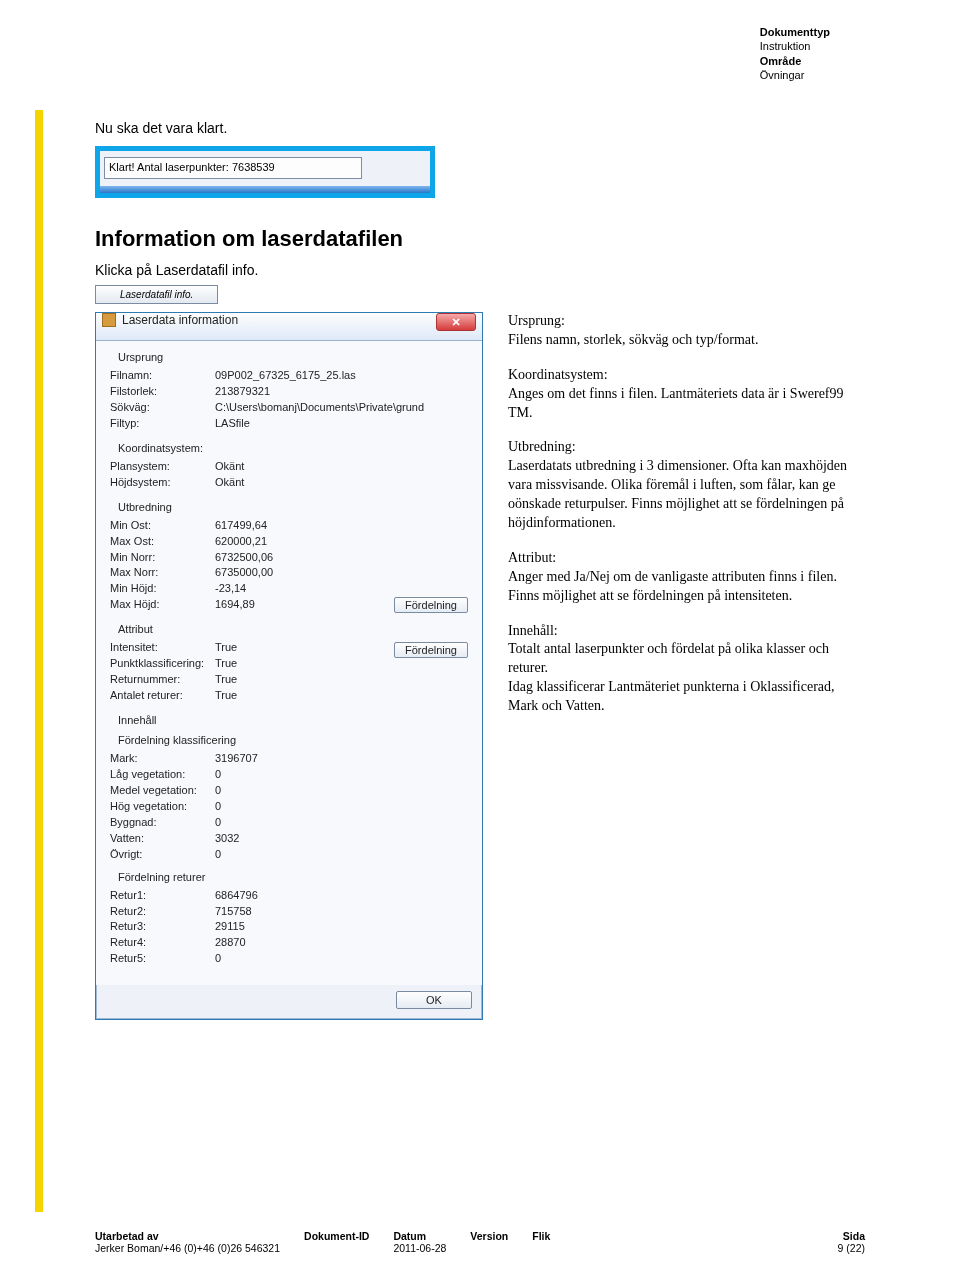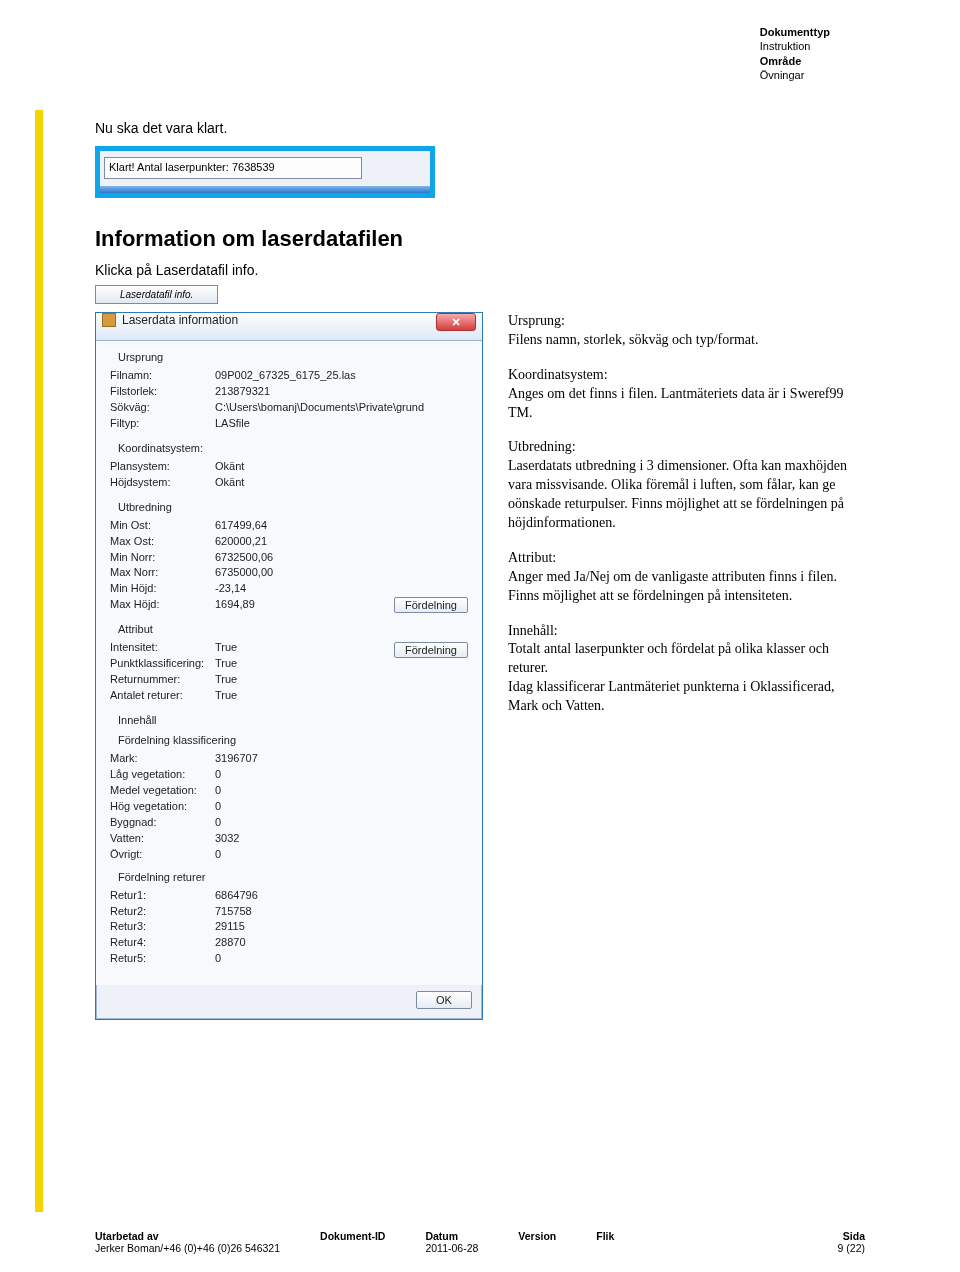--- a/index.html
+++ b/index.html
@@ -23,25 +23,25 @@
   .titlebar .ttxt { flex: 1; font-size: 12px; }
   .titlebar .close { width: 40px; height: 18px; border: 1px solid #a33; border-radius: 3px; background: linear-gradient(#f5a9a9,#d63c3c); color: #fff; font-size: 11px; text-align: center; line-height: 16px; font-weight: bold; }
   .dlg-body { padding: 10px 14px 8px; background: #f7f9fc; }
   .grp { margin-bottom: 10px; }
   .grp-h { font-size: 11px; margin-bottom: 5px; color: #222; padding-left: 8px; }
   .kv { display: flex; font-size: 11px; line-height: 1.45; }
   .kv .k { width: 105px; }
   .kv .v { flex: 1; }
   .mini-btn { display: inline-block; border: 1px solid #7a8ba2; background: linear-gradient(#fefefe,#e6ecf4); padding: 1px 10px; font-size: 11px; border-radius: 2px; }
   .ok-row { display:flex; justify-content:flex-end; padding:6px 10px 10px; }
-  .ok-btn { border:1px solid #7a8ba2; background:linear-gradient(#fefefe,#e6ecf4); width:56px; text-align:center; padding:2px 0; font-size:11px; border-radius:2px;}
+  .ok-btn { border:1px solid #7a8ba2; background:linear-gradient(#fefefe,#e6ecf4); width:76px; text-align:center; padding:2px 0; font-size:11px; border-radius:2px;}
   .desc-col { flex: 1; font-size: 14px; line-height: 1.35; font-family: Liberation Serif, serif; }
   .desc-col p { margin-bottom: 16px; }
   .footer { position: absolute; left: 95px; right: 95px; bottom: 18px; font-size: 10.5px; }
-  .footer-row { display: flex; gap: 40px; }
+  .footer-row { display: flex; gap: 24px; }
   .footer .col b { font-weight: bold; display:block; }
   .footer .col span { display:block; }
   .fpage { margin-left:auto; text-align:right; }
 </style>
 </head>
 <body>
 
 <div class="header-meta">
   <div class="lbl">Dokumenttyp</div>
   <div class="val">Instruktion</div>

